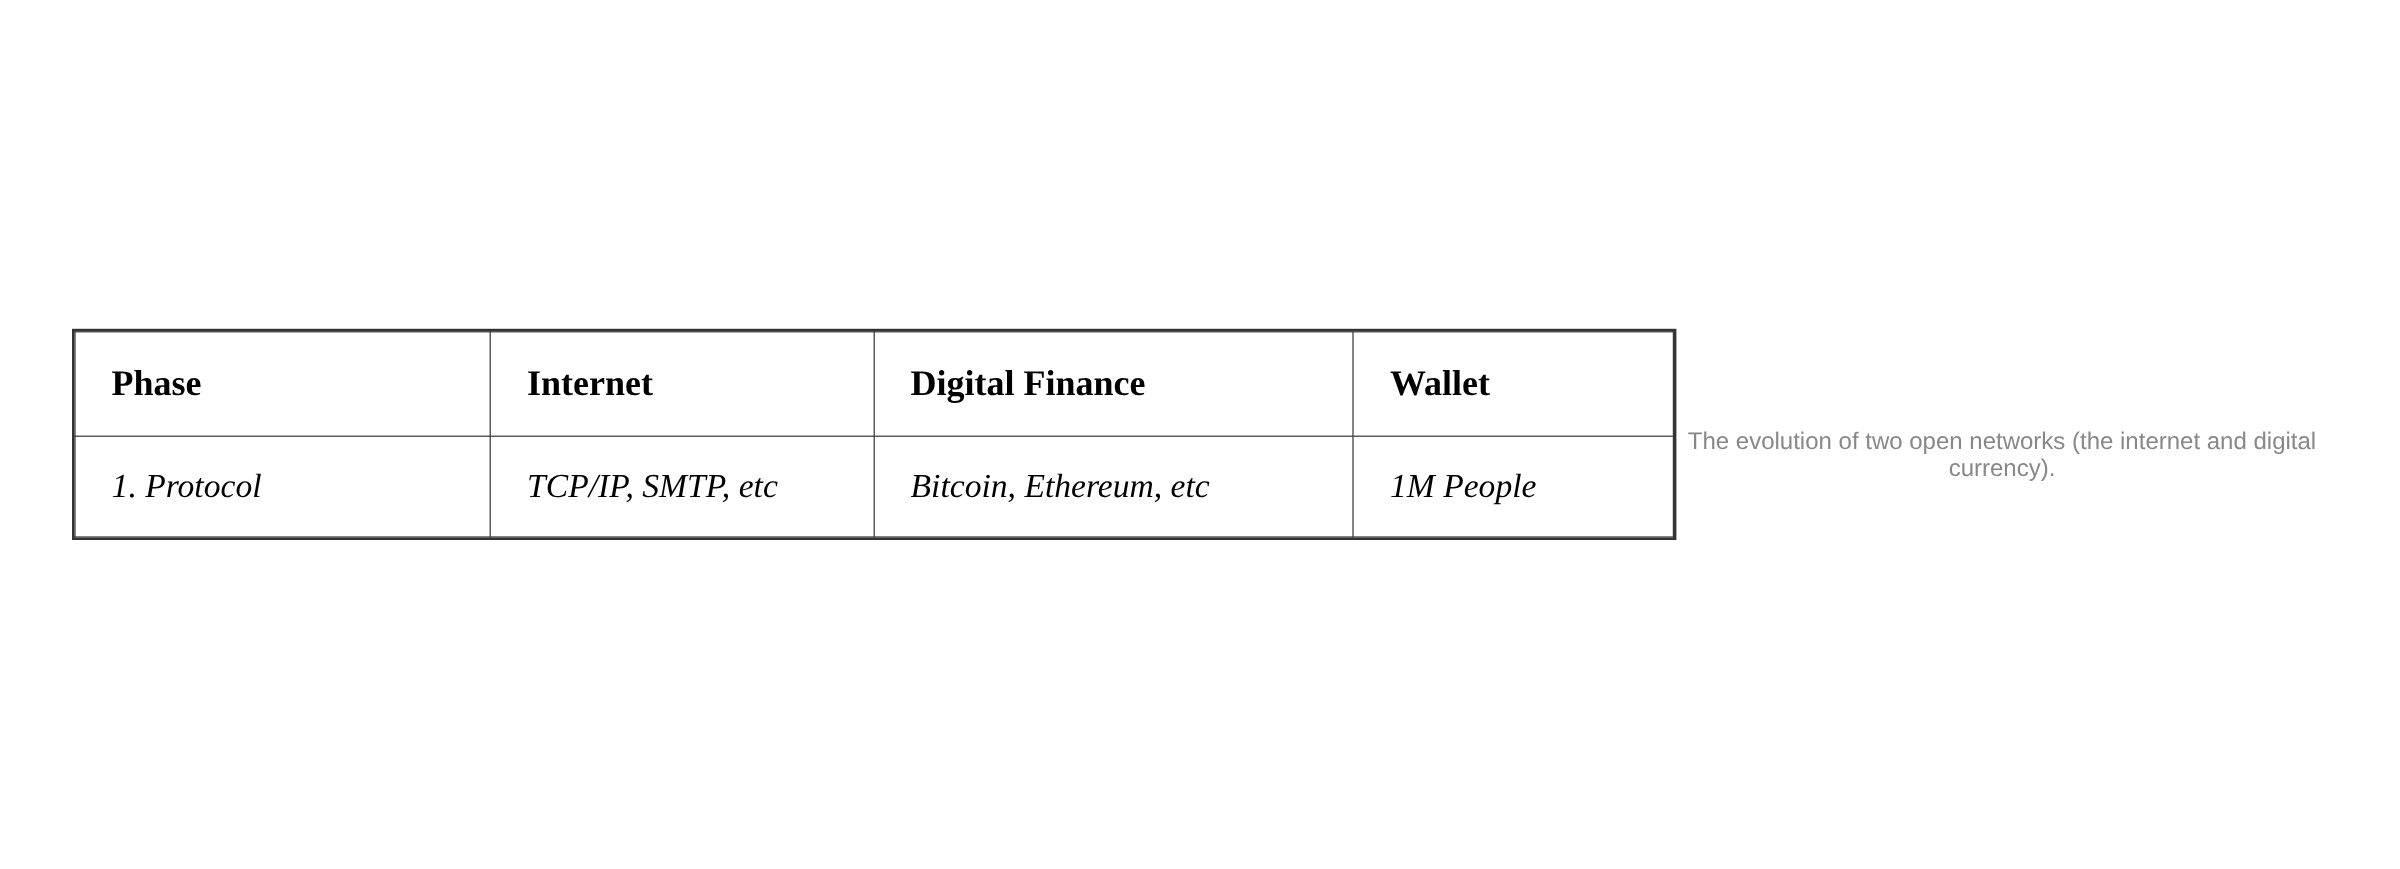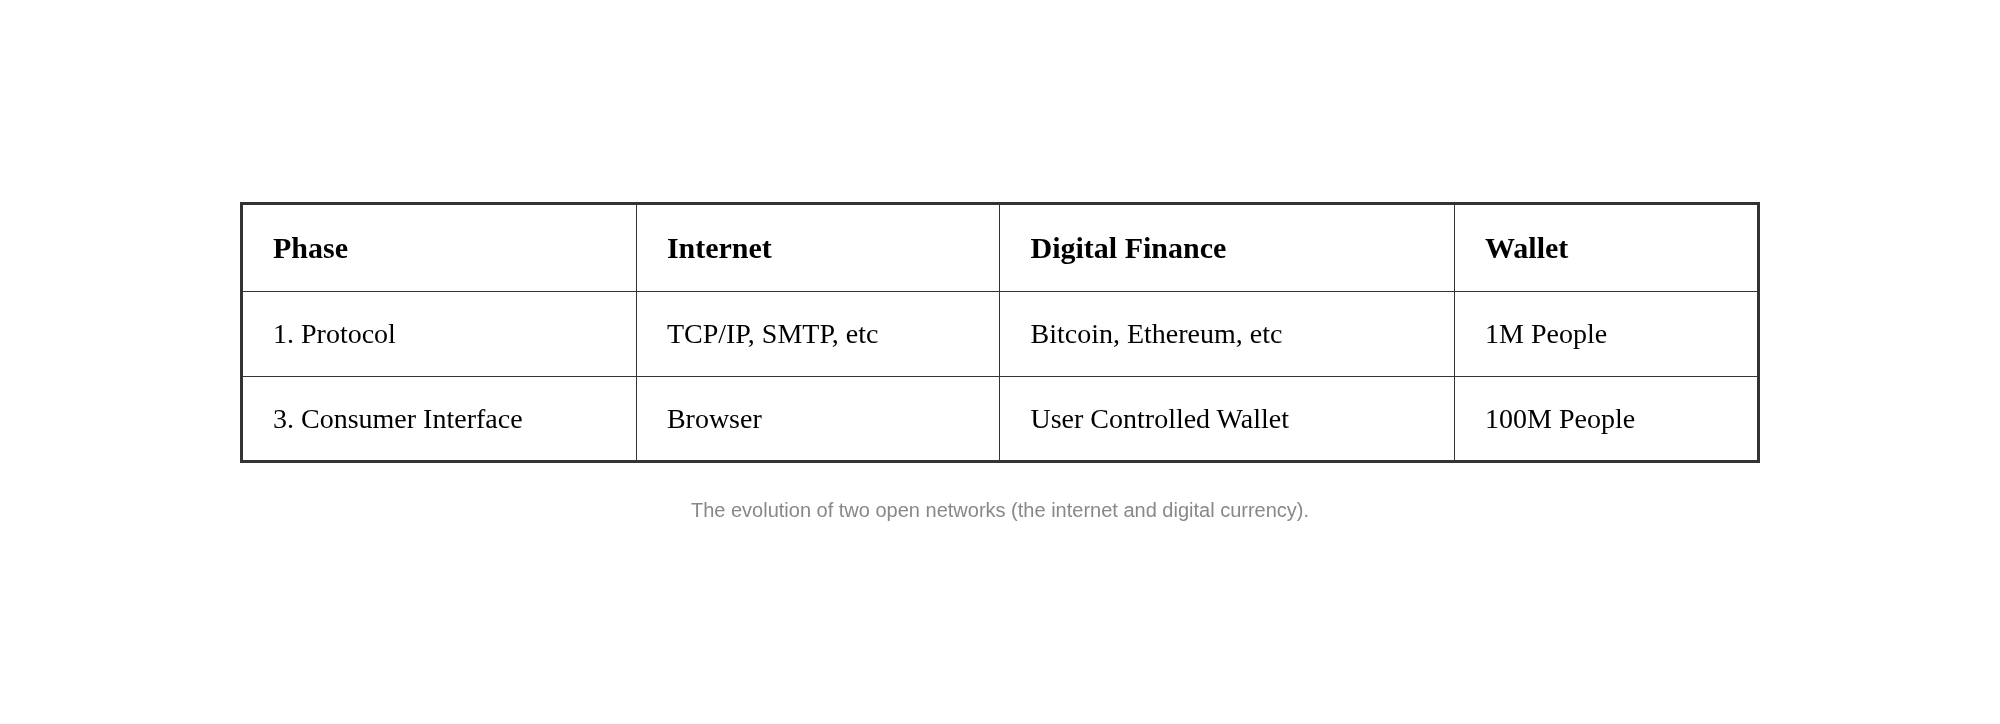--- a/index.html
+++ b/index.html
@@ -14,21 +14,21 @@
       background: #ffffff;
       display: flex;
       flex-direction: column;
       align-items: center;
       justify-content: center;
       font-family: Georgia, 'Times New Roman', serif;
     }
 
     .container {
       display: flex;
-      flex-direction: column;
+      flex-direction: row;
       align-items: center;
       padding: 40px 60px;
       width: 100%;
     }
 
     .table-wrapper {
       width: 1520px;
       border: 2px solid #333333;
     }
 
@@ -45,20 +45,21 @@
       line-height: 1.4;
     }
 
     thead th {
       font-weight: bold;
       font-size: 30px;
     }
 
     tbody td {
       font-weight: normal;
+      font-style: italic;
     }
 
     .caption {
       margin-top: 36px;
       font-size: 20px;
       color: #888888;
       font-style: normal;
       font-family: Arial, Helvetica, sans-serif;
       text-align: center;
     }
@@ -88,23 +89,17 @@
           <th>Wallet</th>
         </tr>
       </thead>
       <tbody id="table-body">
       <tr>
             <td>1. Protocol</td>
             <td>TCP/IP, SMTP, etc</td>
             <td>Bitcoin, Ethereum, etc</td>
             <td>1M People</td>
           </tr>
-          <tr>
-            <td>3. Consumer Interface</td>
-            <td>Browser</td>
-            <td>User Controlled Wallet</td>
-            <td>100M People</td>
-          </tr>
         </tbody>
     </table>
   </div>
   <p class="caption">The evolution of two open networks (the internet and digital currency).</p>
 </div>
 
 </body></html>

